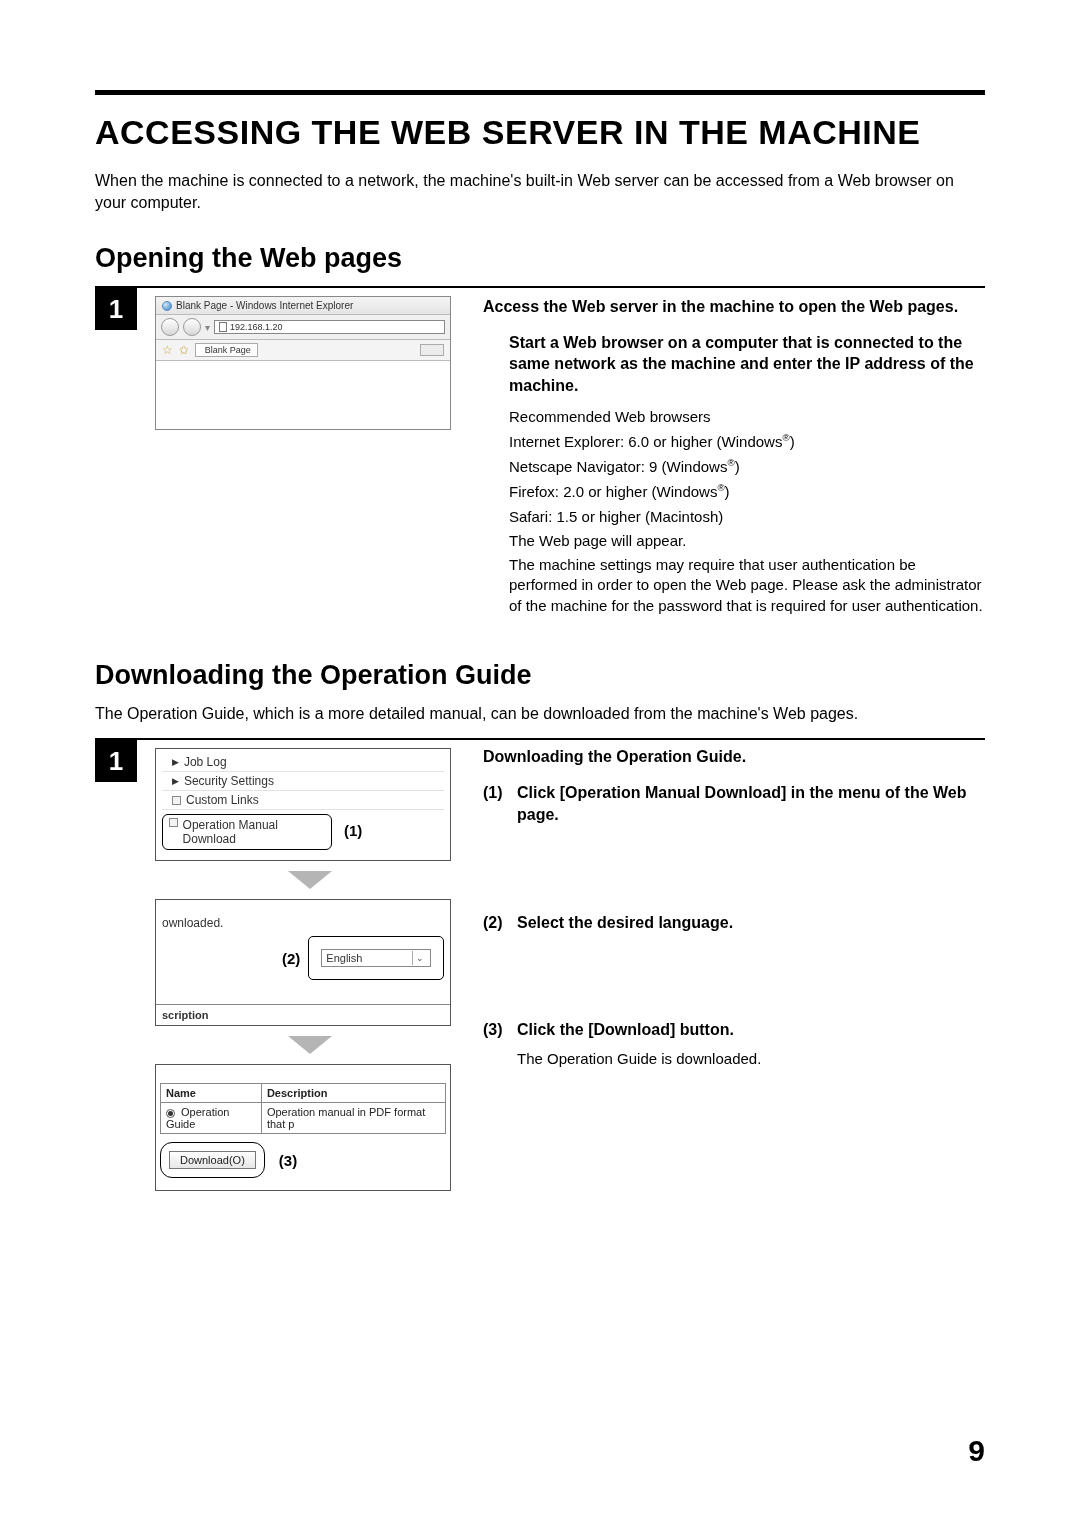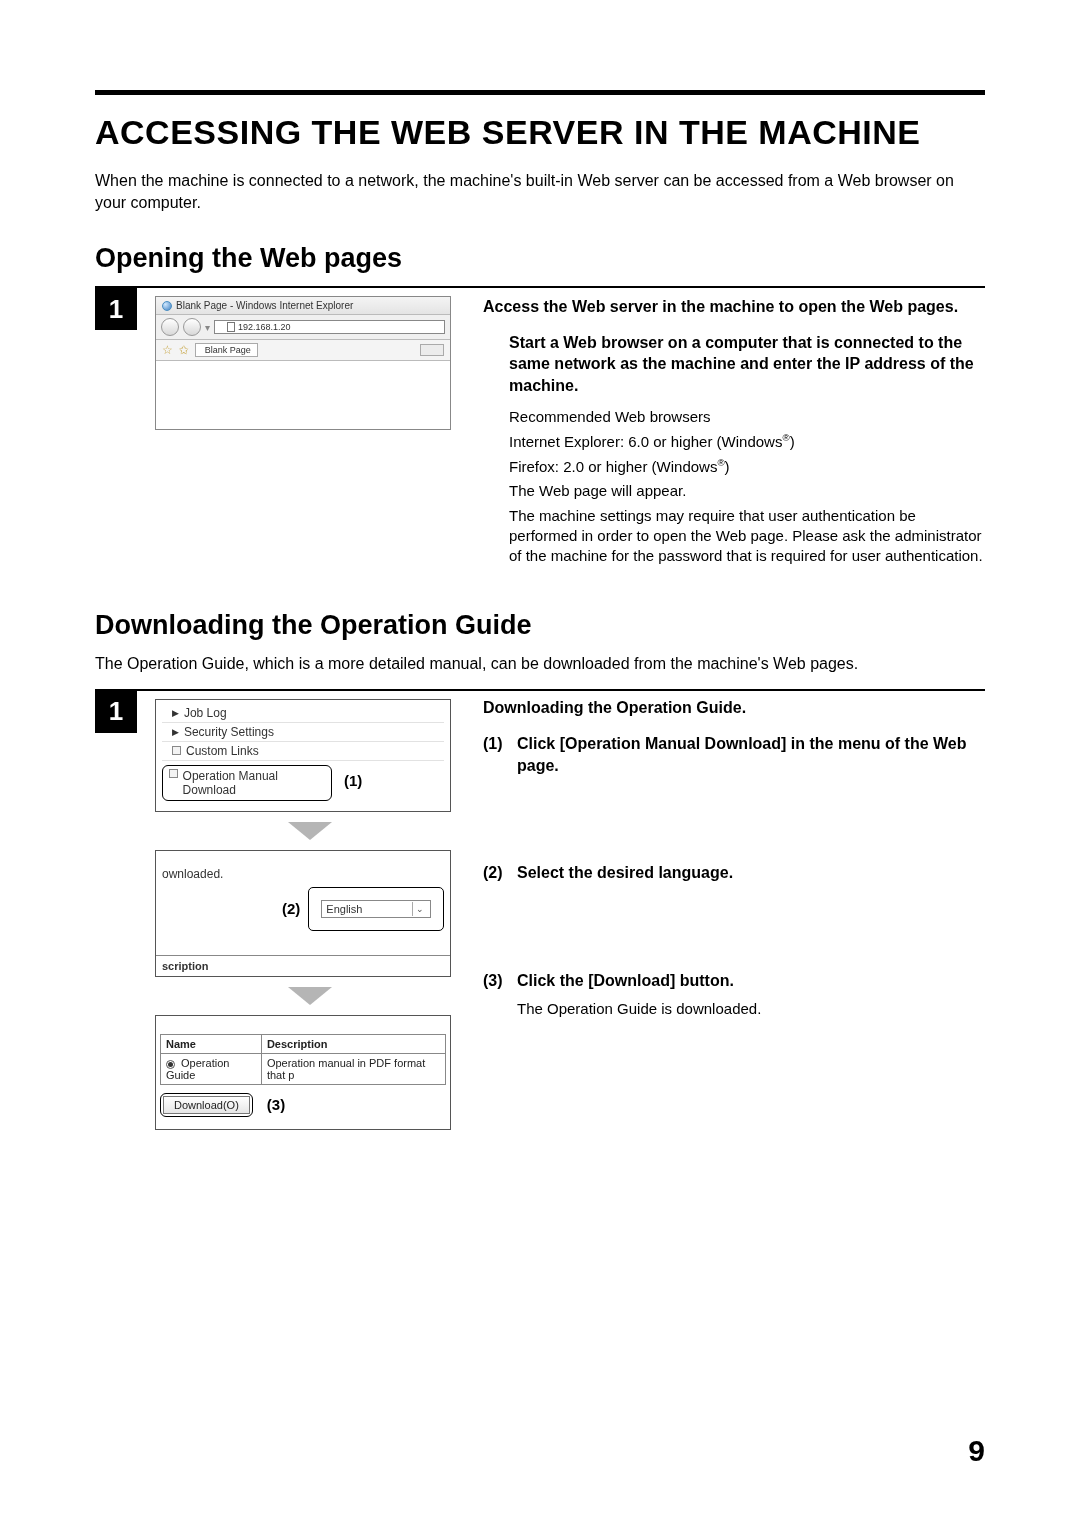--- a/index.html
+++ b/index.html
@@ -137,21 +137,21 @@
   .nav-btn {
     width: 18px; height: 18px;
     border: 1px solid #999;
     border-radius: 50%;
     background: linear-gradient(#fff,#d8d8d8);
   }
   .addr-field {
     flex: 1;
     border: 1px solid #888;
     background: #fff;
-    padding: 1px 12px;
+    padding: 1px 4px;
     display: flex;
     align-items: center;
     gap: 3px;
     font-size: 9px;
   }
   .addr-field .page-icon {
     width: 8px; height: 10px;
     border: 1px solid #777;
     background: #fff;
   }
@@ -291,22 +291,22 @@
   }
   .dl-table th { font-weight: 700; background:#fff; }
   .radio {
     width: 9px; height: 9px; border:1px solid #555; border-radius:50%;
     display:inline-flex; align-items:center; justify-content:center; margin-right:3px;
   }
   .radio .dot { width:5px; height:5px; background:#333; border-radius:50%; }
   .dl-btn-wrap { display:flex; align-items:center; gap:8px; margin-top:8px; }
   .dl-btn {
     border: 1.5px solid #000;
-    border-radius: 6px;
-    padding: 2px;
+    border-radius: 12px;
+    padding: 8px;
     display:inline-flex;
   }
   .dl-btn-inner {
     border: 1px solid #777;
     background: linear-gradient(#fff,#e6e6e6);
     padding: 2px 10px;
     font-size: 11px;
   }
 
   .step2-left { flex: 0 0 310px; padding-top: 8px; }
@@ -359,22 +359,26 @@
   </div>
 
   <div class="step-text">
     <p class="lead">Access the Web server in the machine to open the Web pages.</p>
     <p class="sub-lead">Start a Web browser on a computer that is connected to the same network as the machine and enter the IP address of the machine.</p>
     <p class="body">Recommended Web browsers</p>
     <p class="body">
       <span>Internet Explorer: 6.0 or higher (Windows</span><sup>®</sup><span>)</span>
     </p>
     <p class="body">
+      <span>Netscape Navigator: 9 (Windows</span><sup>®</sup><span>)</span>
+    </p>
+    <p class="body">
       <span>Firefox: 2.0 or higher (Windows</span><sup>®</sup><span>)</span>
     </p>
+    <p class="body">Safari: 1.5 or higher (Macintosh)</p>
     <p class="body">The Web page will appear.</p>
     <p class="body">The machine settings may require that user authentication be performed in order to open the Web page. Please ask the administrator of the machine for the password that is required for user authentication.</p>
   </div>
 </div>
 
 <div class="section-gap"></div>
 
 <h2 class="section-title">Downloading the Operation Guide</h2>
 <p class="intro" style="margin-bottom:14px">The Operation Guide, which is a more detailed manual, can be downloaded from the machine's Web pages.</p>
 <hr class="thin-rule">

